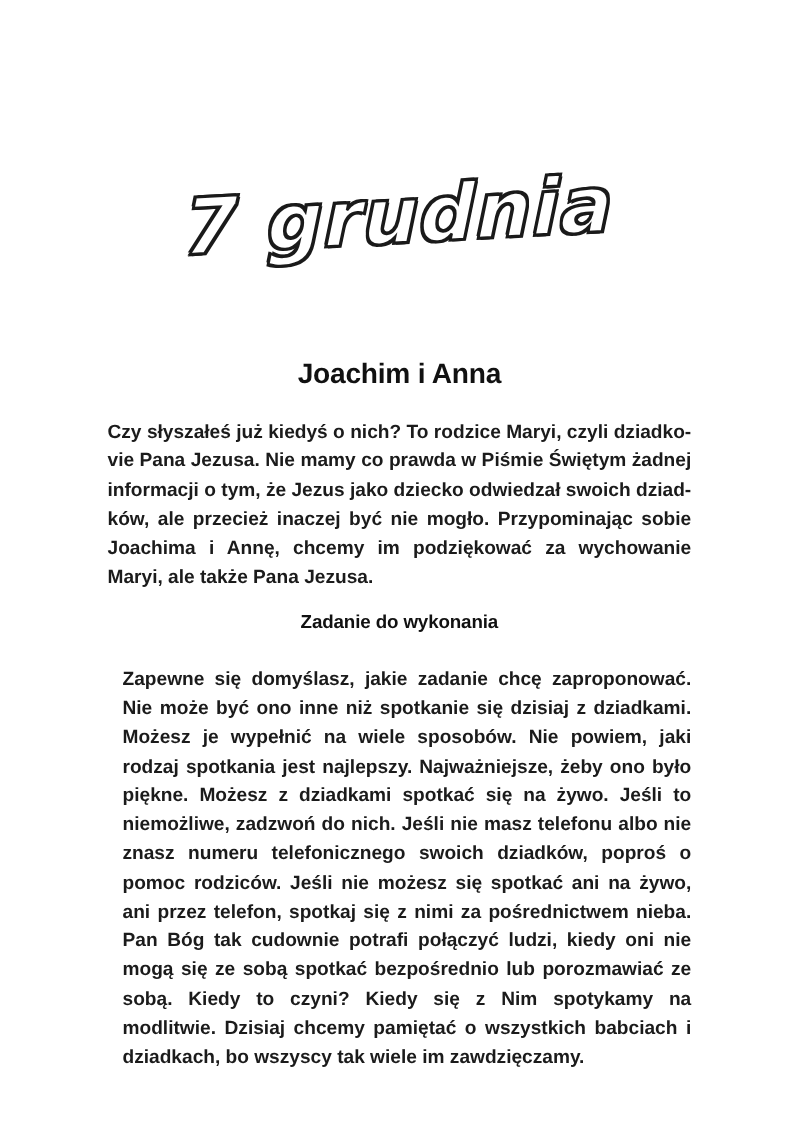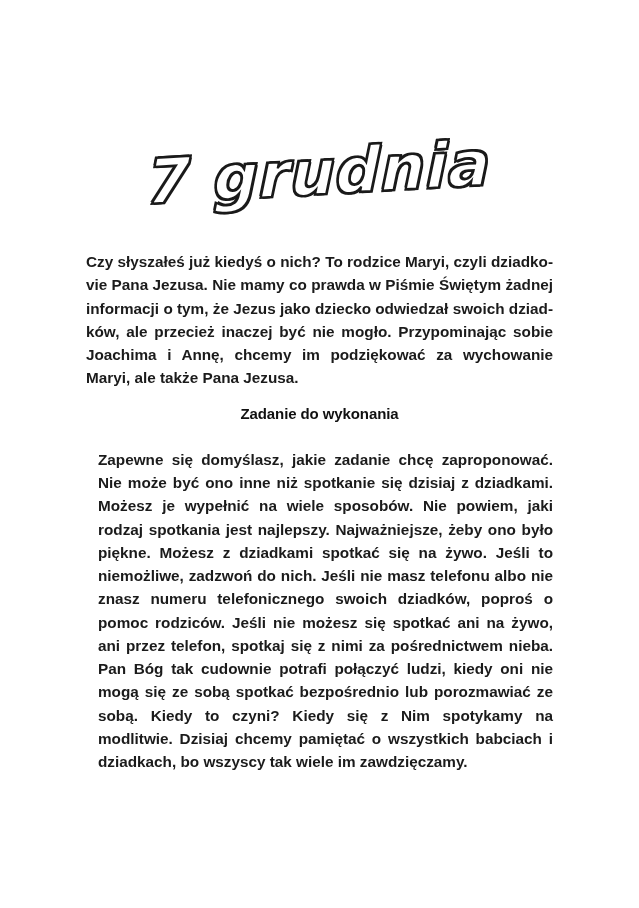--- a/index.html
+++ b/index.html
@@ -76,20 +76,21 @@
 </style>
 </head>
 <body>
 
 <div class="page">
 
   <div class="date-title-wrap">
     <div class="date-title">7 grudnia</div>
   </div>
 
+  <h1 class="heading">Joachim i Anna</h1>
 
   <p class="para first">Czy słyszałeś już kiedyś o nich? To rodzice Maryi, czyli dziadko­vie Pana Jezusa. Nie mamy co prawda w Piśmie Świętym żadnej informacji o tym, że Jezus jako dziecko odwiedzał swoich dziad­ków, ale przecież inaczej być nie mogło. Przypominając sobie Jo­achima i Annę, chcemy im podziękować za wychowanie Maryi, ale także Pana Jezusa.</p>
 
   <h2 class="subheading">Zadanie do wykonania</h2>
 
   <p class="para second">Zapewne się domyślasz, jakie zadanie chcę zaproponować. Nie może być ono inne niż spotkanie się dzisiaj z dziadkami. Możesz je wypełnić na wiele sposobów. Nie powiem, jaki rodzaj spotka­nia jest najlepszy. Najważniejsze, żeby ono było piękne. Możesz z dziadkami spotkać się na żywo. Jeśli to niemożliwe, zadzwoń do nich. Jeśli nie masz telefonu albo nie znasz numeru telefoniczne­go swoich dziadków, poproś o pomoc rodziców. Jeśli nie możesz się spotkać ani na żywo, ani przez telefon, spotkaj się z nimi za pośrednictwem nieba. Pan Bóg tak cudownie potrafi połączyć ludzi, kiedy oni nie mogą się ze sobą spotkać bezpośrednio lub porozmawiać ze sobą. Kiedy to czyni? Kiedy się z Nim spotykamy na modlitwie. Dzisiaj chcemy pamiętać o wszystkich babciach i dziadkach, bo wszyscy tak wiele im zawdzięczamy.</p>
 
 </div>
 
 </body></html>

